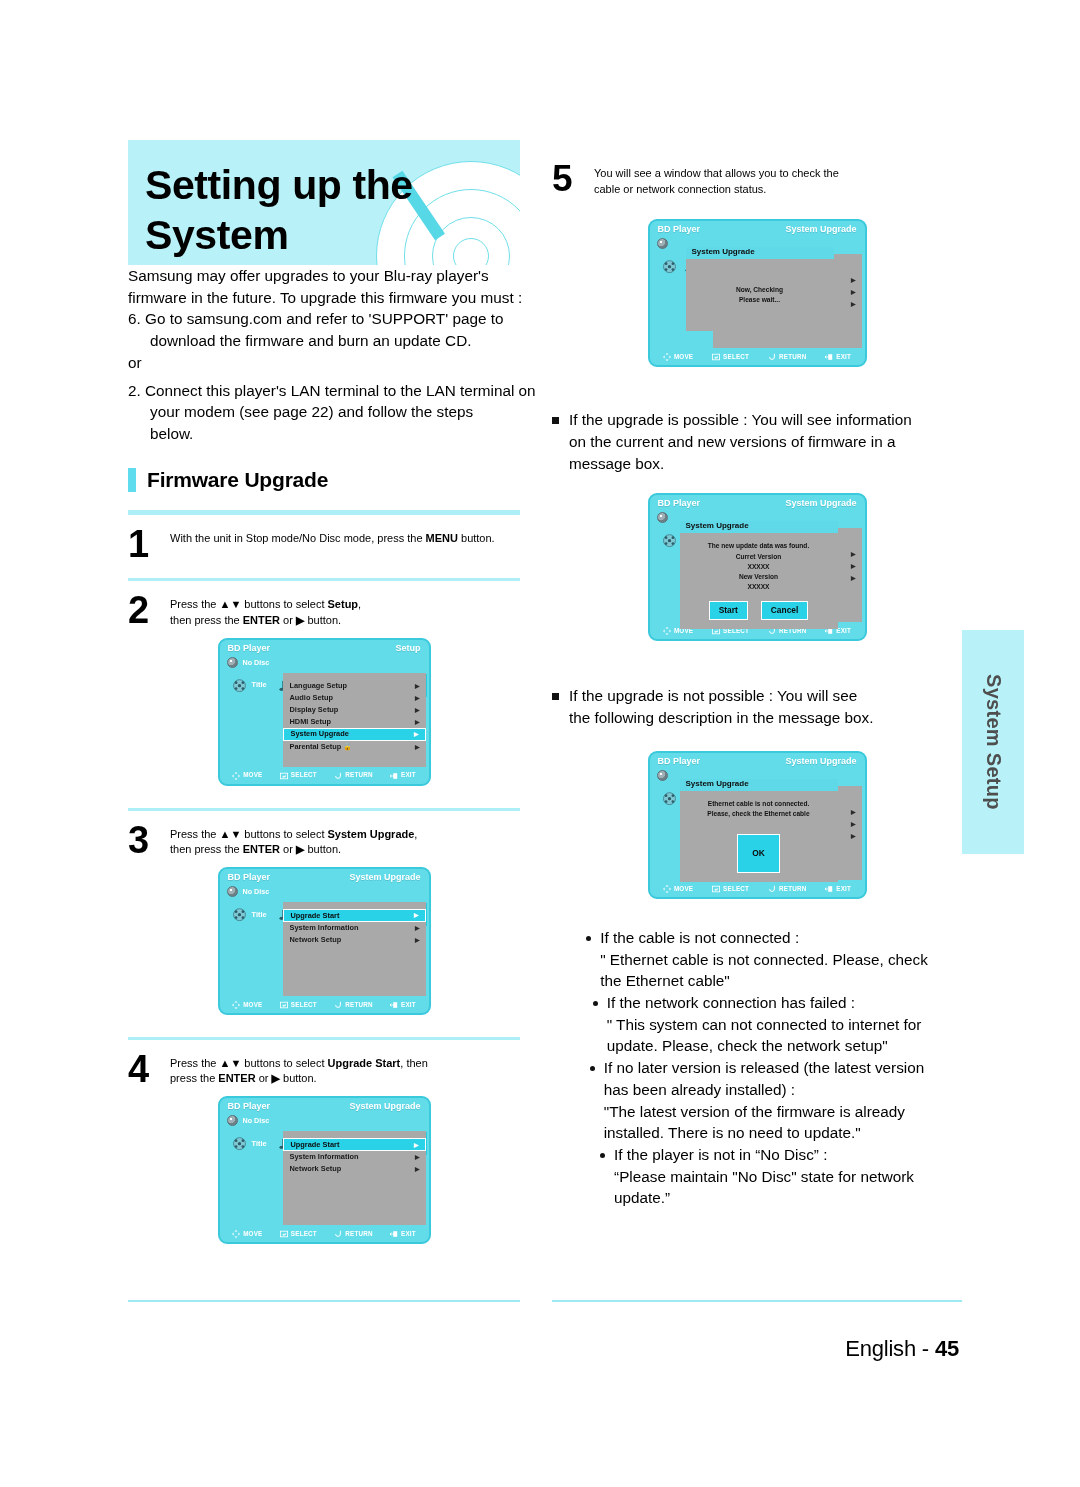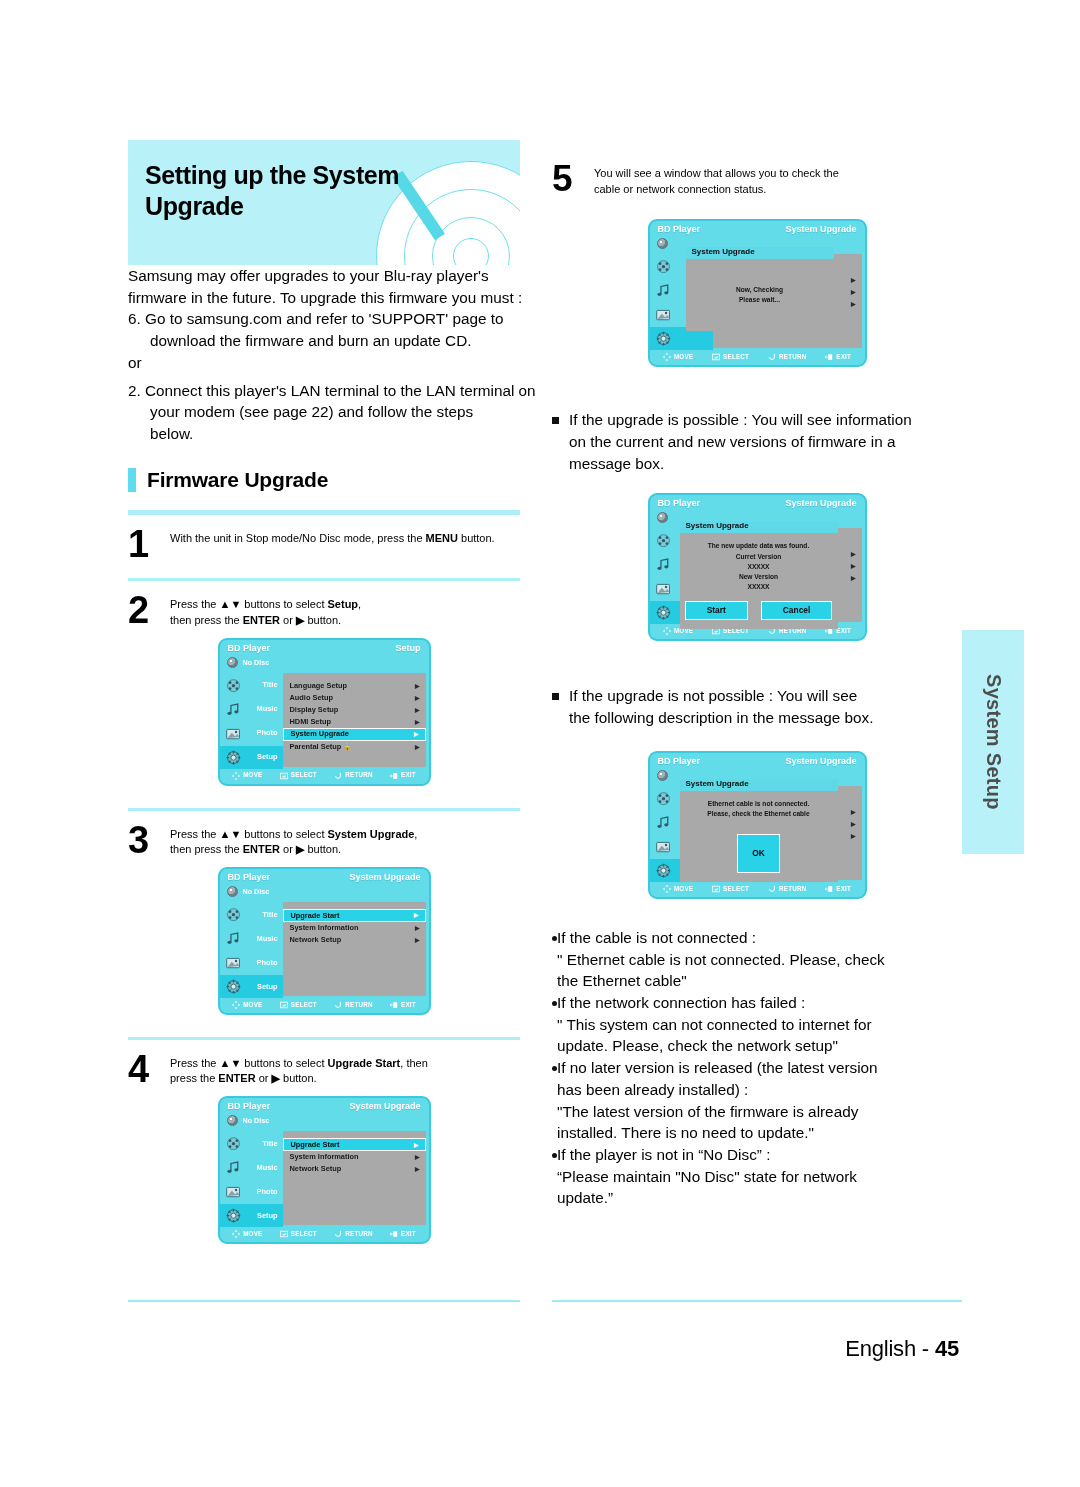--- a/index.html
+++ b/index.html
@@ -48,21 +48,21 @@
   }
   .title-banner .beam {
     position: absolute; right: 74px; bottom: 28px;
     width: 12px; height: 76px;
     background: #57d8e6;
     transform: rotate(-34deg);
     transform-origin: bottom center;
   }
   .title-banner h1 {
     position: relative; z-index: 3;
-    font-size: 25px; font-weight: bold; line-height: 1.22;
+    font-size: 41px; font-weight: bold; line-height: 1.22;
     letter-spacing: -0.4px;
     padding: 20px 0 0 17px;
   }
 
   
   .intro { margin-top: 0; font-size: 15.3px; line-height: 1.42; }
   .intro .ln { white-space: nowrap; }
   .intro .sub  { padding-left: 22px; }
 
   
@@ -86,21 +86,21 @@
   .step.r .num { font-size: 37px; }
   b { font-weight: bold; }
 
   .shot-wrap { display: flex; justify-content: center; margin-top: 9px; }
 
   
   .blist { margin-top: 15px; }
   .bitem { display: flex; gap: 10px; font-size: 15.3px; line-height: 1.42; margin-bottom: 2px; }
   .bitem .sq { width: 7px; height: 7px; background: #111; flex: none; margin-top: 8px; }
   .dlist { margin-top: 10px; }
-  .ditem { display: flex; font-size: 15.3px; line-height: 1.42; }
+  .ditem { display: flex; gap: 9px; font-size: 15.3px; line-height: 1.42; justify-content: center; }
   .ditem .dot { width: 5px; height: 5px; border-radius: 50%; background: #111; flex: none; margin-top: 9px; }
 
   
   .tv {
     width: 213px;
     background: #63dcea;
     border: 2px solid #3bc9dc;
     border-radius: 9px;
     overflow: hidden;
     position: relative;
@@ -121,22 +121,22 @@
   }
   .disc-ico {
     width: 11px; height: 11px; border-radius: 50%;
     background: radial-gradient(circle at 35% 35%, #fff 0 12%, #9fb0b6 14% 48%, #6d7f87 50% 100%);
     border: 1px solid #5d7077; flex: none;
   }
 
   .tv-body { display: flex; height: 98px; }
   .tv-side {
     width: 63px; flex: none;
-    display: flex; flex-direction: column; justify-content: space-between;
-    padding: 3px 0 0 0;
+    display: flex; flex-direction: row; justify-content: space-between;
+    padding: 3px 0 0 6px;
   }
   .side-row {
     display: flex; align-items: center; gap: 4px;
     height: 23px; padding-left: 5px;
   }
   .side-row .lbl {
     color: #ffffff; font-weight: bold; font-size: 7.4px;
     margin-left: auto; padding-right: 5px;
   }
   .side-row.active { background: #25cbe0; }
@@ -184,21 +184,21 @@
   .tv-dialog .dbody {
     padding: 8px 6px 9px 6px;
     text-align: center; color: #121212; font-weight: bold; font-size: 6.6px;
     line-height: 1.55;
     min-height: 72px;
     display: flex; flex-direction: column; justify-content: center;
   }
   .dlg-btns { display: flex; justify-content: center; gap: 13px; margin-top: 9px; }
   .dlg-btn {
     background: #2ad2e8; border: 1px solid #ffffff;
-    padding: 2px 21px; font-size: 8.4px; font-weight: bold; color: #0b0b0b;
+    padding: 2px 9px; font-size: 8.4px; font-weight: bold; color: #0b0b0b;
   }
   .sp { height: 6px; }
 
   
   .side-tab {
     position: absolute; left: 962px; top: 630px;
     width: 62px; height: 224px;
     background: #b8f2f8;
     display: flex; align-items: center; justify-content: center;
   }

